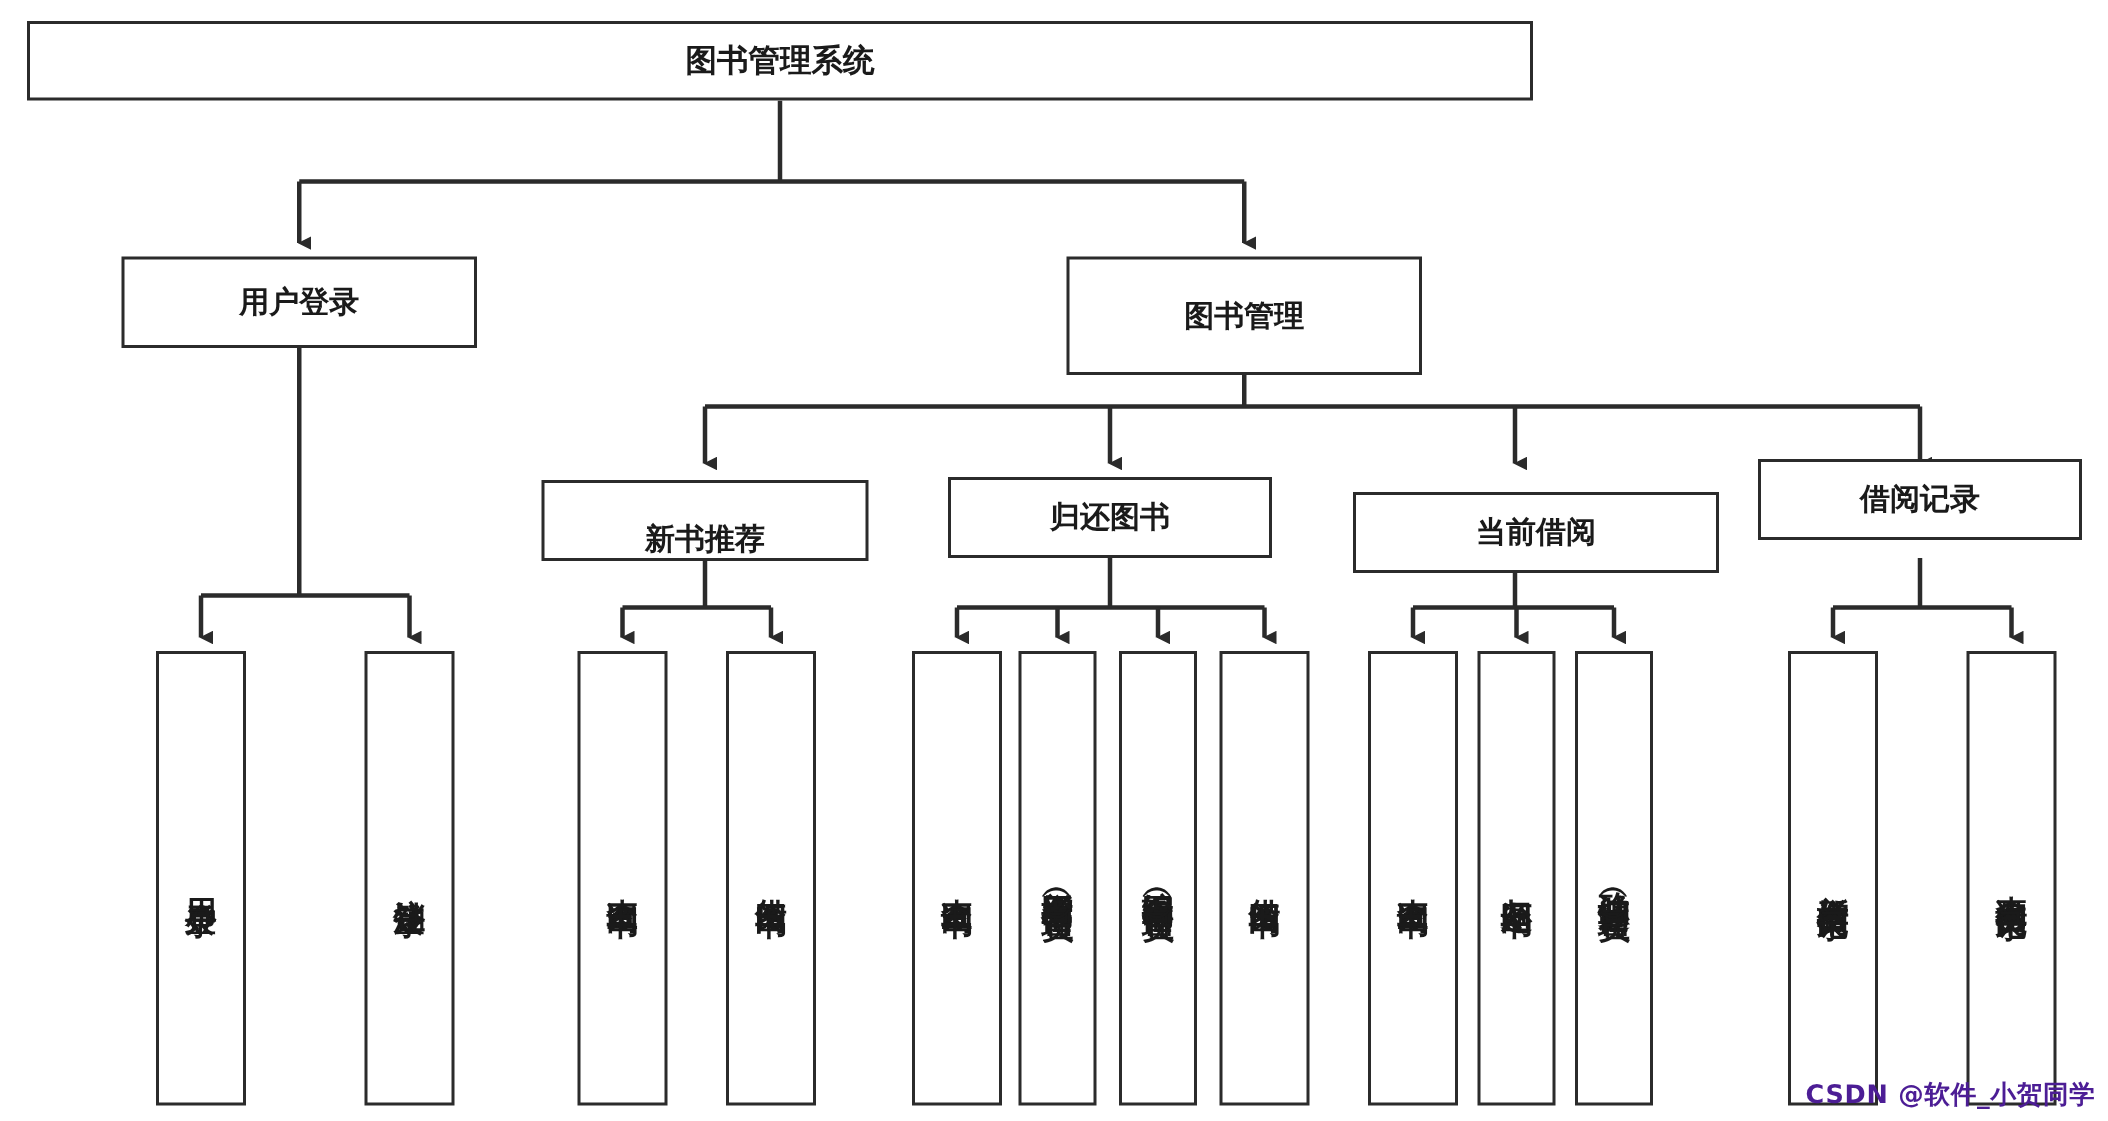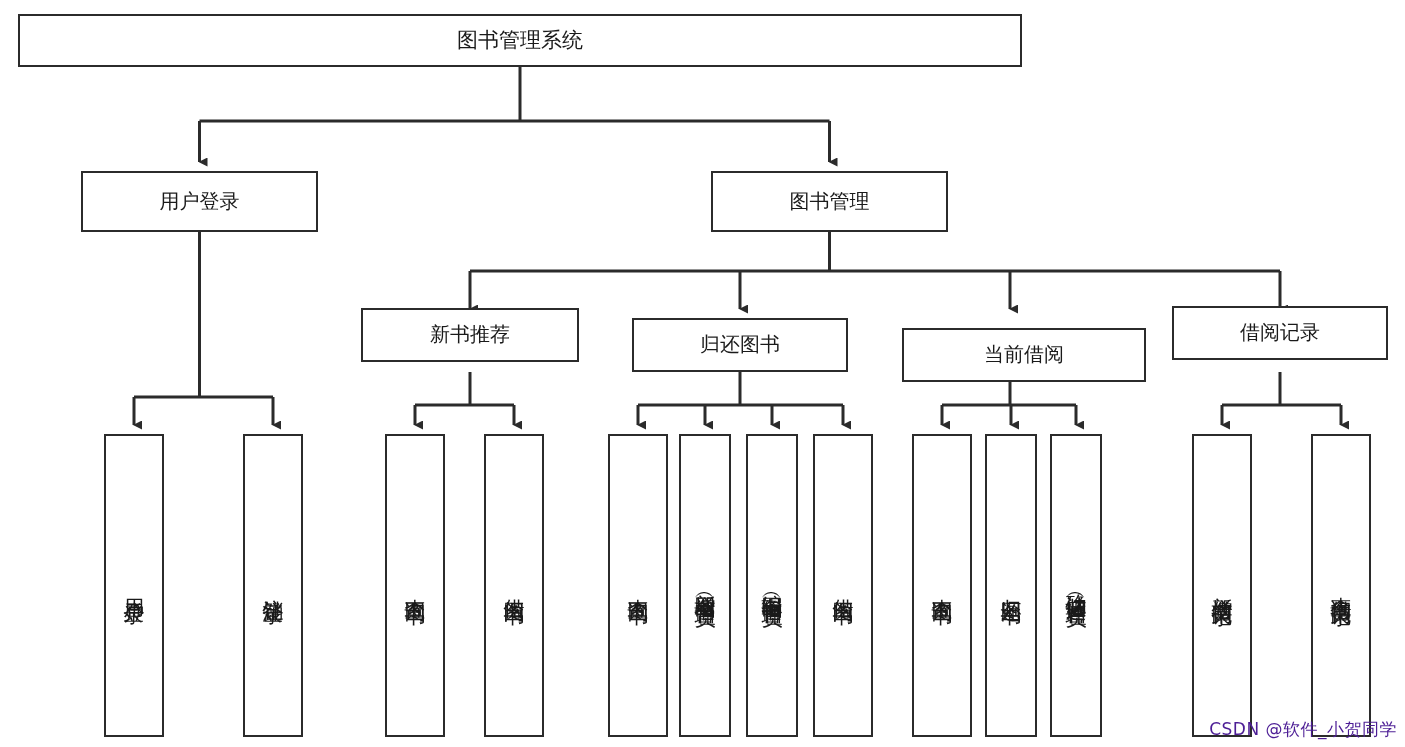--- a/index.html
+++ b/index.html
@@ -11,20 +11,21 @@
     width: 1405px;
     height: 747px;
     overflow: hidden;
     font-family: "DejaVu Sans", "Liberation Sans", sans-serif;
   }
   #diagram-root {
     position: relative;
     width: 1405px;
     height: 747px;
     background: #ffffff;
+    font-weight: bold;
   }
   svg#tree-svg {
     position: absolute;
     left: 0;
     top: 0;
     width: 1405px;
     height: 747px;
   }
   .node-box {
     position: absolute;
@@ -111,24 +112,24 @@
       </g>
   </svg>
 
   <div id="nodes-layer">
       <div class="node-box level-root" style="left: 18px; top: 14px; width: 1004px; height: 53px;">
         <span class="node-label">图书管理系统</span>
       </div>
       <div class="node-box level-2" style="left: 81px; top: 171px; width: 237px; height: 61px;">
         <span class="node-label">用户登录</span>
       </div>
-      <div class="node-box level-2" style="left: 711px; top: 171px; width: 237px; height: 61px;">
+      <div class="node-box level-2" style="left: 711px; top: 171px; width: 237px; height: 79px;">
         <span class="node-label">图书管理</span>
       </div>
-      <div class="node-box level-3" style="left: 361px; top: 308px; width: 218px; height: 54px;">
+      <div class="node-box level-3" style="left: 361px; top: 320px; width: 218px; height: 54px; align-items: flex-end;">
         <span class="node-label">新书推荐</span>
       </div>
       <div class="node-box level-3" style="left: 632px; top: 318px; width: 216px; height: 54px;">
         <span class="node-label">归还图书</span>
       </div>
       <div class="node-box level-3" style="left: 902px; top: 328px; width: 244px; height: 54px;">
         <span class="node-label">当前借阅</span>
       </div>
       <div class="node-box level-3" style="left: 1172px; top: 306px; width: 216px; height: 54px;">
         <span class="node-label">借阅记录</span>

